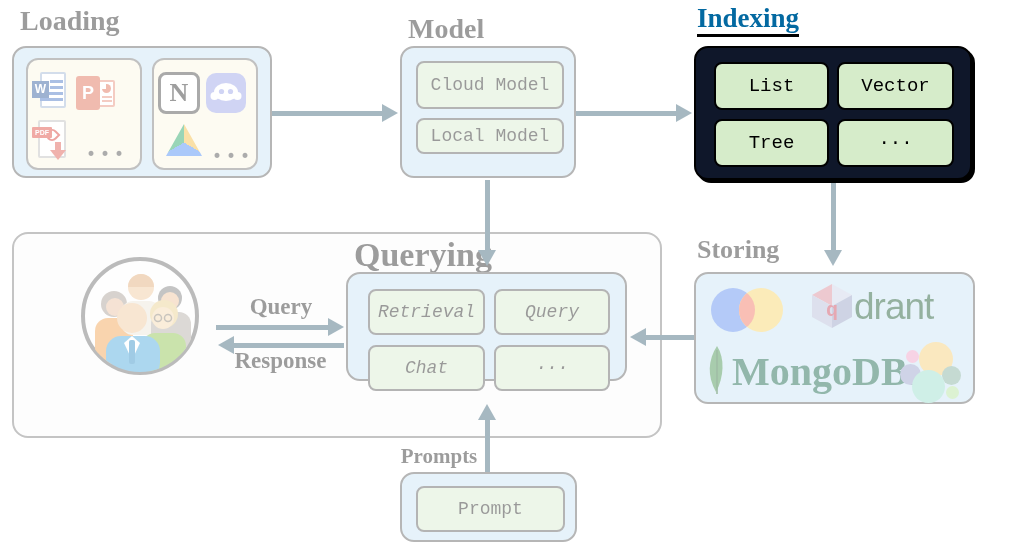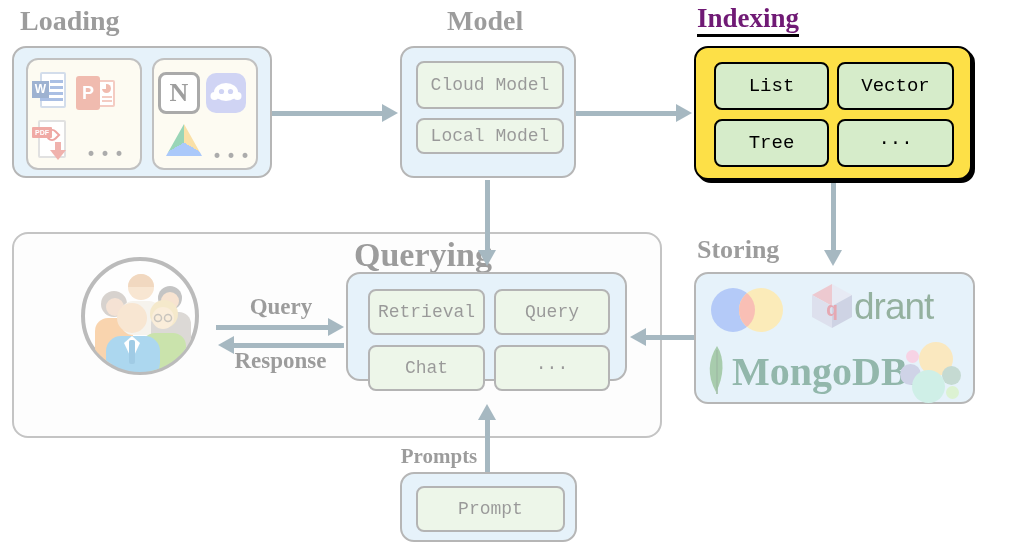--- a/index.html
+++ b/index.html
@@ -11,23 +11,23 @@
              font-size:28px;color:#262626;white-space:nowrap;line-height:1.1;}
   .panel{position:absolute;box-sizing:border-box;}
   .panel.blue{background:#c9e4f4;border:2px solid #5e5e5e;border-radius:14px;}
   .panel.cream{background:#fcf8e3;border:2px solid #787878;border-radius:12px;}
   .panel.plain{background:#fbfbfb;border:2px solid #7d7d7d;border-radius:16px;}
   .gbox{position:absolute;box-sizing:border-box;background:#d9edcf;border:2px solid #5a5a5a;
         border-radius:8px;display:flex;align-items:center;justify-content:center;
         font-family:"Liberation Mono","DejaVu Sans Mono",monospace;font-size:18px;color:#1f1f1f;
         white-space:nowrap;}
   
-  .hl .panel.blue{background:#fde047;border:2px solid #000;box-shadow:3px 3px 0 #000;}
+  .hl .panel.blue{background:#0f172a;border:2px solid #000;box-shadow:3px 3px 0 #000;}
   .hl .gbox{border:2px solid #000;color:#000;background:#d6ecca;font-size:19px;}
-  .hl-title{border-bottom:3px solid #000;padding-bottom:1px;color:#701a75;font-family:Liberation Serif, serif;}
+  .hl-title{border-bottom:3px solid #000;padding-bottom:1px;color:#0369a1;font-family:Liberation Serif, serif;}
   
   .shaft{position:absolute;background:#3c6478;}
   .ah{position:absolute;width:0;height:0;}
   .ah-r{border-top:9px solid transparent;border-bottom:9px solid transparent;border-left:16px solid #3c6478;}
   .ah-l{border-top:9px solid transparent;border-bottom:9px solid transparent;border-right:16px solid #3c6478;}
   .ah-d{border-left:9px solid transparent;border-right:9px solid transparent;border-top:16px solid #3c6478;}
   .ah-u{border-left:9px solid transparent;border-right:9px solid transparent;border-bottom:16px solid #3c6478;}
   .flow-label{position:absolute;font-family:"Liberation Serif",serif;font-weight:700;
               font-size:23px;color:#262626;text-align:center;white-space:nowrap;}
   .dots{position:absolute;font-size:17px;letter-spacing:4px;color:#4a4a4a;font-family:"DejaVu Sans",sans-serif;}
@@ -108,21 +108,21 @@
             <circle cx="28.5" cy="16" r="4" fill="#fff"></circle>
             <circle cx="12.5" cy="11.5" r="2.6" fill="#98a2e8"></circle>
             <circle cx="21.5" cy="11.5" r="2.6" fill="#98a2e8"></circle>
           </svg>
         </div>
         <div class="icon gdrive" style="left:12px;top:64px;"></div>
         <div class="dots" style="left:58px;top:86px;">•••</div>
       </div>
     </div>
 
-    <div class="sec-title" style="left:408px;top:6px;margin-left:39px;">Model</div>
+    <div class="sec-title" style="left:408px;top:14px;">Model</div>
     <div class="panel blue" style="left:400px;top:46px;width:176px;height:132px;">
       <div class="gbox" style="left:14px;top:13px;width:148px;height:48px;">Cloud Model</div>
       <div class="gbox" style="left:14px;top:70px;width:148px;height:36px;">Local Model</div>
     </div>
 
     <div class="panel plain" style="left:12px;top:232px;width:650px;height:206px;"></div>
 
     <svg class="icon" style="left:78px;top:254px;" width="124" height="124" viewBox="0 0 124 124">
       <defs>
           <clipPath id="uclip">
@@ -157,21 +157,21 @@
       <div class="shaft" style="left:216px;top:325px;width:112px;height:5px;"></div>
       <div class="ah ah-r" style="left:328px;top:318px;"></div>
     </div>
     <div>
       <div class="shaft" style="left:234px;top:343px;width:110px;height:5px;"></div>
       <div class="ah ah-l" style="left:218px;top:336px;"></div>
     </div>
     <div class="flow-label" style="left:213px;top:348px;width:135px;">Response</div>
 
     <div class="sec-title" style="left:354px;top:236px;font-size:34px;">Querying</div>
-    <div class="panel blue" style="left:346px;top:272px;width:281px;height:109px;">
+    <div class="panel blue" style="left:346px;top:272px;width:281px;height:109px;font-style:italic;">
       <div class="gbox" style="left:20px;top:15px;width:117px;height:46px;">Retrieval</div>
       <div class="gbox" style="left:146px;top:15px;width:116px;height:46px;">Query</div>
       <div class="gbox" style="left:20px;top:71px;width:117px;height:46px;">Chat</div>
       <div class="gbox" style="left:146px;top:71px;width:116px;height:46px;">···</div>
     </div>
 
     <div class="sec-title" style="left:697px;top:236px;font-size:26px;">Storing</div>
     <div class="panel blue" style="left:694px;top:272px;width:281px;height:132px;">
       <svg class="icon" style="left:12px;top:12px;" width="78" height="48" viewBox="0 0 78 48">
         <defs>

